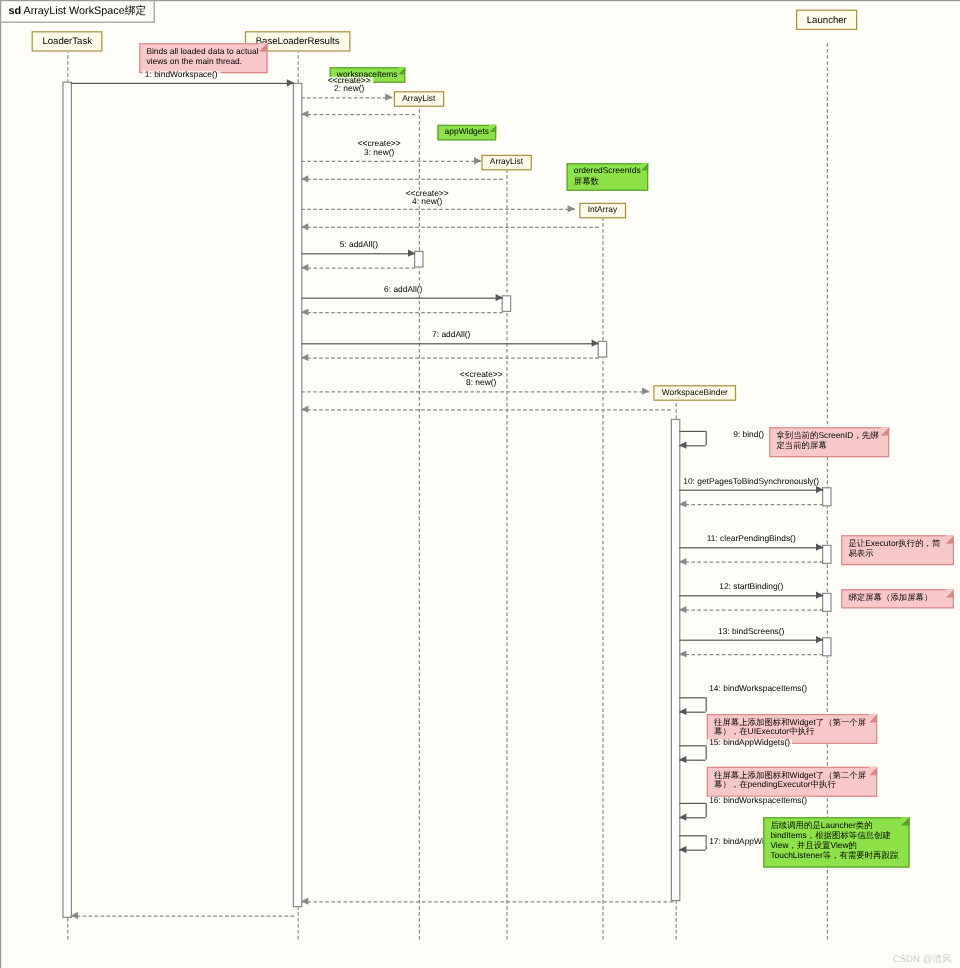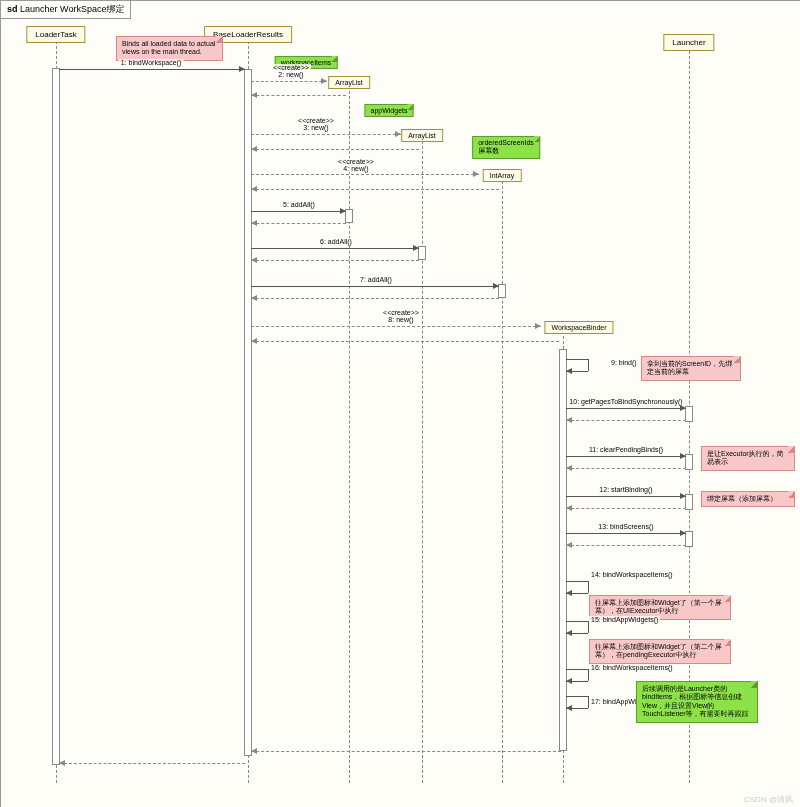--- a/index.html
+++ b/index.html
@@ -24,34 +24,34 @@
 .arrow-r-open{position:absolute;width:0;height:0;border-top:3px solid transparent;border-bottom:3px solid transparent;border-left:6px solid #888;transform:translateY(-50%)}
 .arrow-l-open{position:absolute;width:0;height:0;border-top:3px solid transparent;border-bottom:3px solid transparent;border-right:6px solid #888;transform:translateY(-50%)}
 .watermark{position:absolute;bottom:3px;right:8px;font-size:8px;color:#ccc}
 </style>
 </head>
 <body>
 
 <div class="canvas">
   <div class="title">
     <b>sd</b>
-    <span>Launcher WorkSpace绑定</span>
+    <span>ArrayList WorkSpace绑定</span>
   </div>
 
   <div class="lifeline" style="left:55px"></div>
   <div class="lifeline" style="left:247px"></div>
   <div class="lifeline" style="left:348px;top:85px"></div>
   <div class="lifeline" style="left:421px;top:140px"></div>
   <div class="lifeline" style="left:501px;top:180px"></div>
   <div class="lifeline" style="left:562px;top:330px"></div>
   <div class="lifeline" style="left:688px"></div>
 
   <div class="participant" style="left:55px;top:25px">LoaderTask</div>
   <div class="participant" style="left:247px;top:25px">BaseLoaderResults</div>
-  <div class="participant" style="left:688px;top:33px">Launcher</div>
+  <div class="participant" style="left:688px;top:7px">Launcher</div>
 
   <div class="note-obj fold" style="left:305px;top:55px">workspaceItems</div>
   <div class="small-obj" style="left:348px;top:75px">ArrayList</div>
   <div class="note-obj fold" style="left:388px;top:103px">appWidgets</div>
   <div class="small-obj" style="left:421px;top:128px">ArrayList</div>
   <div class="note-obj fold" style="left:505px;top:135px;white-space:pre-line">orderedScreenIds
 屏幕数</div>
   <div class="small-obj" style="left:501px;top:168px">IntArray</div>
   <div class="small-obj" style="left:578px;top:320px">WorkspaceBinder</div>
 

